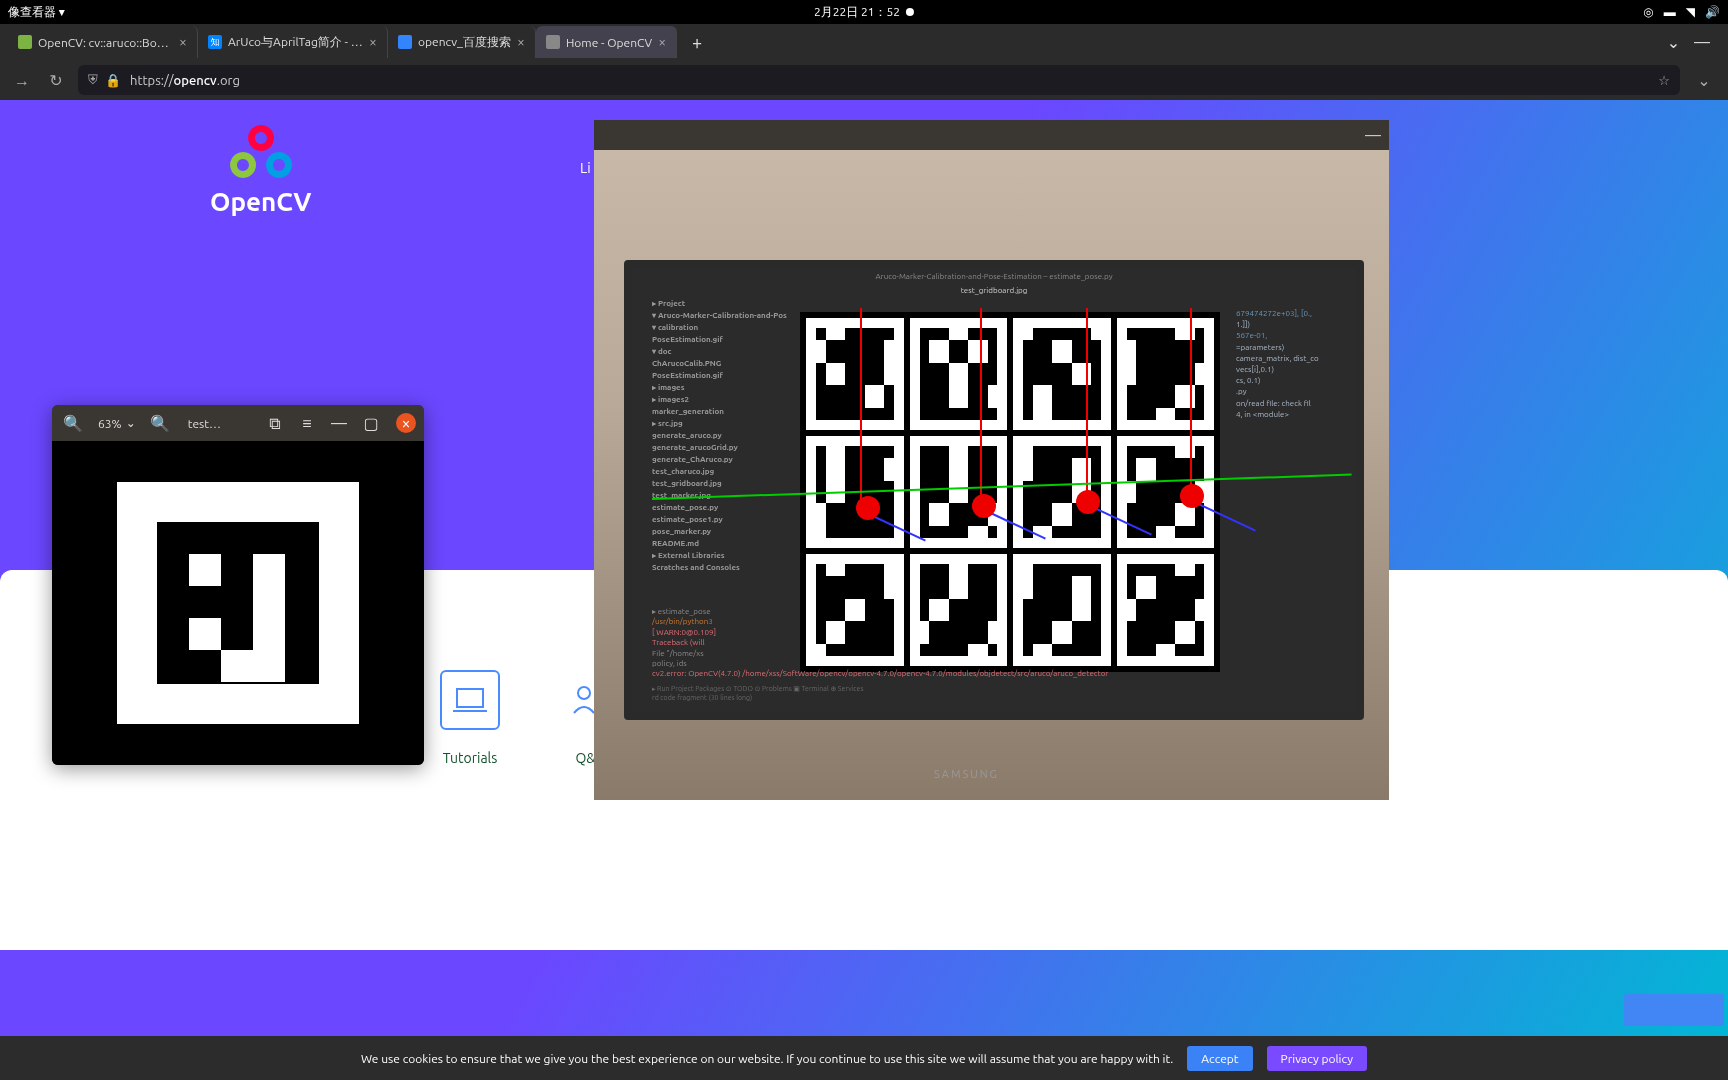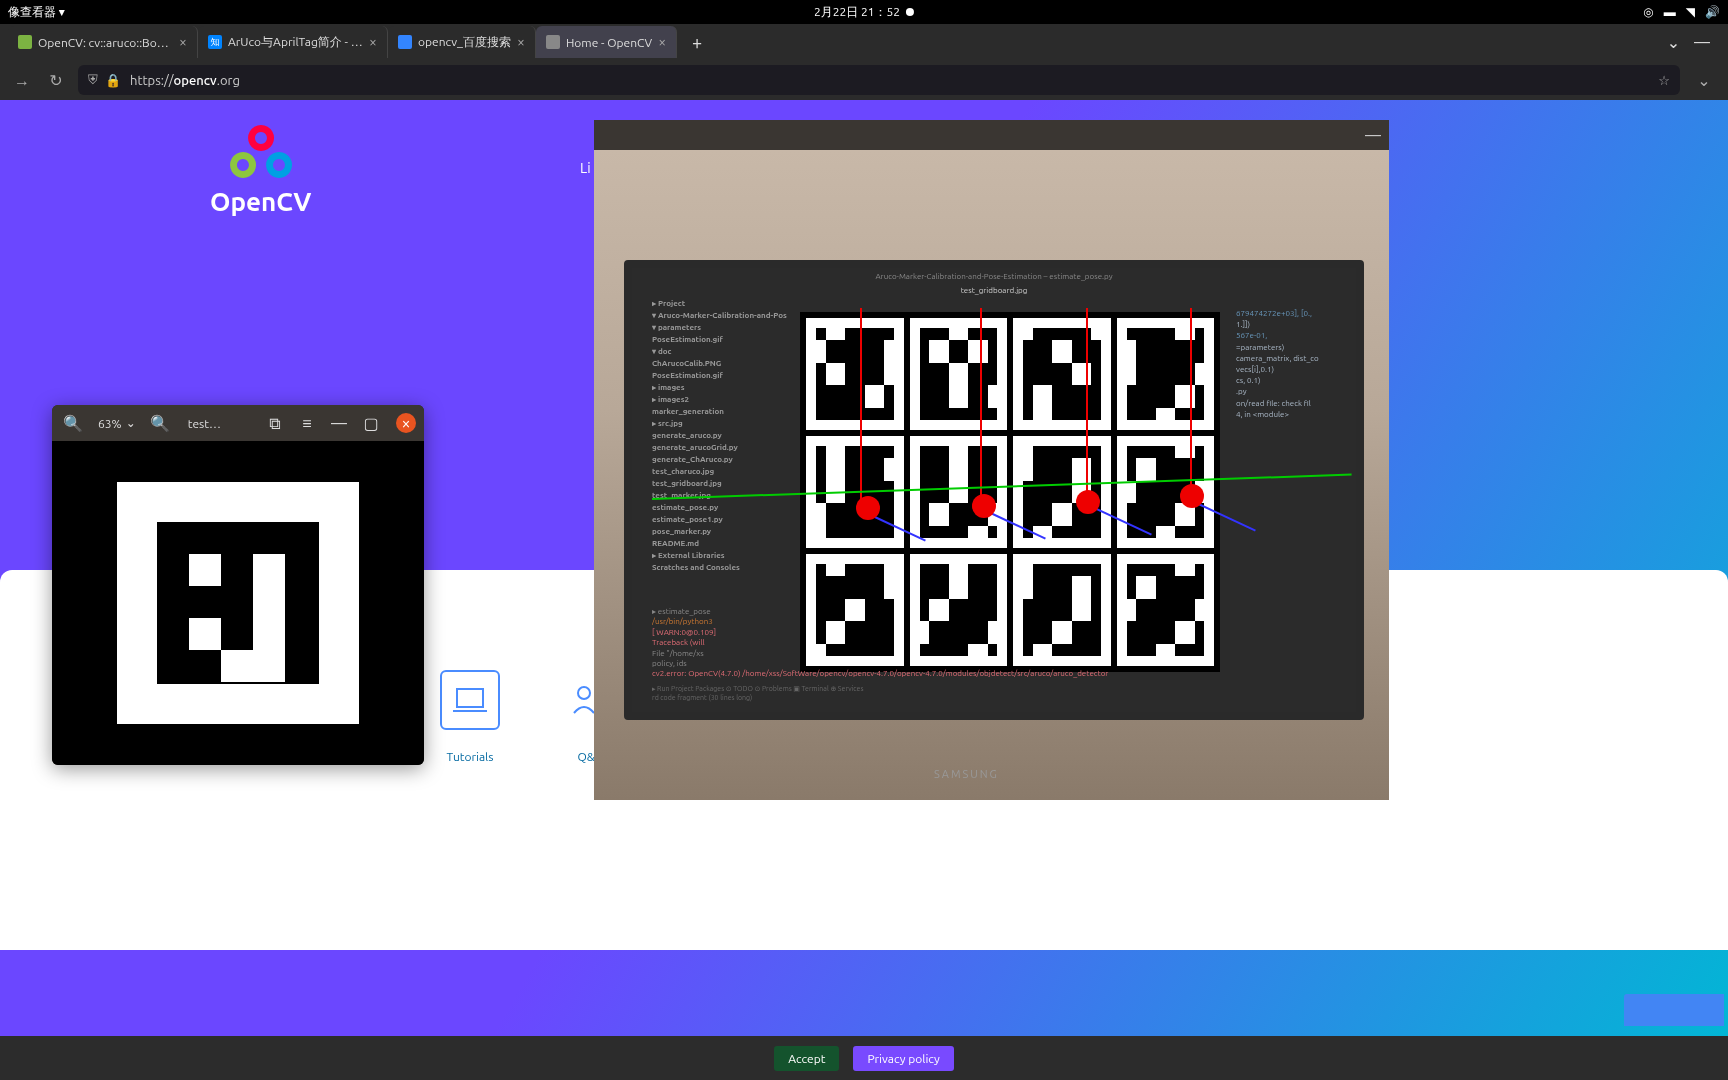--- a/index.html
+++ b/index.html
@@ -35,21 +35,21 @@
 
 .page { position:absolute; top:100px; left:0; right:0; bottom:0; background:linear-gradient(120deg,#6b47ff 0%,#6b47ff 45%,#00b8d4 100%); overflow:hidden; }
 .logo { position:absolute; top:20px; left:210px; text-align:center; }
 .logo-text { color:#fff; font-size:26px; font-weight:600; margin-top:4px; }
 .nav-li { position:absolute; top:60px; left:580px; color:#fff; font-size:14px; }
 .hero-title { position:absolute; top:170px; left:50%; transform:translateX(-50%); color:#fff; font-size:42px; font-weight:700; white-space:nowrap; }
 .hero-sub { position:absolute; top:260px; left:50%; transform:translateX(-50%); color:#fff; font-size:15px; }
 .white-panel { position:absolute; top:470px; left:0; right:0; height:380px; background:#fff; border-radius:12px 12px 0 0; }
 .feature { position:absolute; text-align:center; }
 .feature .icon-box { width:60px; height:60px; border:2px solid #4a8cff; border-radius:6px; margin:0 auto 20px; display:flex; align-items:center; justify-content:center; }
-.feature .lbl { color:#0369a1; font-size:12px; }
+.feature .lbl { color:#14532d; font-size:14px; }
 
 
 .viewer { position:absolute; top:405px; left:52px; width:372px; height:360px; background:#2e2a26; border-radius:6px; overflow:hidden; box-shadow:0 4px 20px rgba(0,0,0,0.4); }
 .viewer-bar { height:36px; background:#3a3632; display:flex; align-items:center; padding:0 8px; gap:6px; }
 .vbtn { width:26px; height:26px; display:flex; align-items:center; justify-content:center; color:#ddd; border-radius:4px; }
 .vbtn.close { background:#e95420; color:#fff; border-radius:50%; width:20px; height:20px; margin-left:6px; }
 .zoom-pct { color:#ddd; font-size:12px; padding:0 6px; display:flex; align-items:center; gap:4px; }
 .filename { color:#ddd; font-size:12px; padding:0 8px; flex:1; white-space:nowrap; overflow:hidden; text-overflow:ellipsis; }
 .viewer-img { width:100%; height:calc(100% - 36px); background:#000; display:flex; align-items:center; justify-content:center; }
 .aruco { width:242px; height:242px; background:#fff; position:relative; }
@@ -72,21 +72,21 @@
 .grid .cell { background:#000; position:relative; }
 .grid .m { position:absolute; background:#fff; }
 .red-line { position:absolute; width:2px; background:#e00; }
 .green-line { position:absolute; height:2px; background:#0c0; transform-origin:left center; }
 .blue-line { position:absolute; height:2px; background:#33f; transform-origin:left center; }
 .red-dot { position:absolute; width:24px; height:24px; background:#e00; border-radius:50%; transform:translate(-50%,-50%); }
 
 
 .cookie { position:absolute; bottom:0; left:0; right:0; height:44px; background:#2c2c2c; display:flex; align-items:center; justify-content:center; gap:14px; font-size:12px; color:#fff; }
 .cookie .btn { padding:6px 14px; border-radius:3px; font-size:12px; cursor:pointer; }
-.btn.accept { background:#14532d; color:#fff; }
+.btn.accept { background:#3b82f6; color:#fff; }
 .btn.privacy { background:#794aff; color:#fff; }
 
 .scroll-ind { position:absolute; right:4px; bottom:54px; width:100px; height:32px; background:#4285f4; border-radius:3px 0 0 0; }
 </style>
 </head>
 <body>
 
 <div class="topbar">
   <div class="left">
       <span>像查看器 ▾</span>
@@ -211,21 +211,21 @@
       <span>—</span>
     </div>
   <div style="position:absolute;inset:0;background:linear-gradient(180deg,#c8b8a8 0%,#b8a898 40%,#8a7a6a 100%)"></div>
   <div class="monitor">
     <div class="ide">
       <div class="ide-title">Aruco-Marker-Calibration-and-Pose-Estimation – estimate_pose.py</div>
       <div class="ide-tab">test_gridboard.jpg</div>
       <div class="ide-sidebar" id="ide-sidebar">
           <div>▸ Project</div>
           <div>▾ Aruco-Marker-Calibration-and-Pose-</div>
-          <div>  ▾ parameters</div>
+          <div>  ▾ calibration</div>
           <div>    PoseEstimation.gif</div>
           <div>  ▾ doc</div>
           <div>    ChArucoCalib.PNG</div>
           <div>    PoseEstimation.gif</div>
           <div>  ▸ images</div>
           <div>  ▸ images2</div>
           <div>  marker_generation</div>
           <div>  ▸ src.jpg</div>
           <div>  generate_aruco.py</div>
           <div>  generate_arucoGrid.py</div>
@@ -391,15 +391,16 @@
       <div class="red-dot" style="top:240px;left:236px"></div>
       <div class="red-dot" style="top:238px;left:352px"></div>
       <div class="red-dot" style="top:234px;left:456px"></div>
       <div class="red-dot" style="top:228px;left:560px"></div>
     </div>
   </div>
   <div style="position:absolute;bottom:20px;left:340px;color:#999;font-size:11px;letter-spacing:2px">SAMSUNG</div>
 </div>
 
 <div class="cookie">
+  <span>We use cookies to ensure that we give you the best experience on our website. If you continue to use this site we will assume that you are happy with it.</span>
   <span class="btn accept">Accept</span>
   <span class="btn privacy">Privacy policy</span>
 </div>
 
 </body></html>

